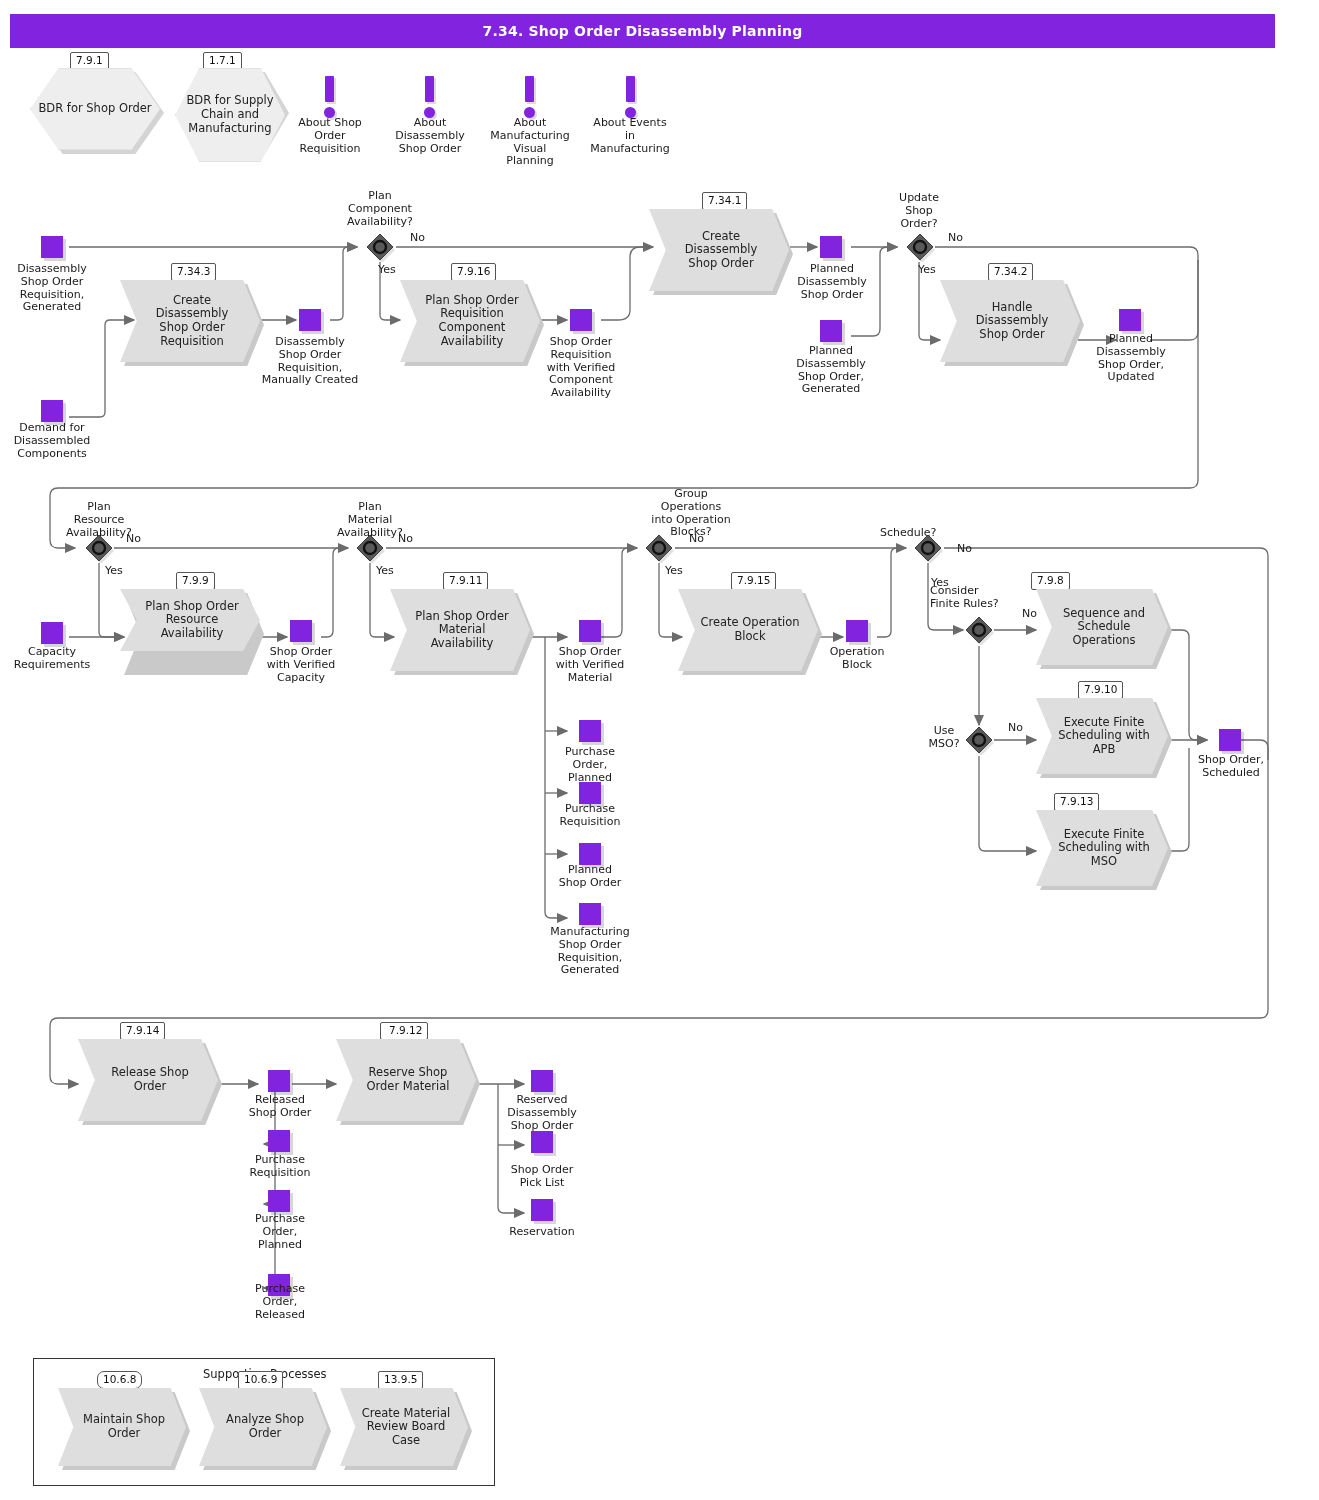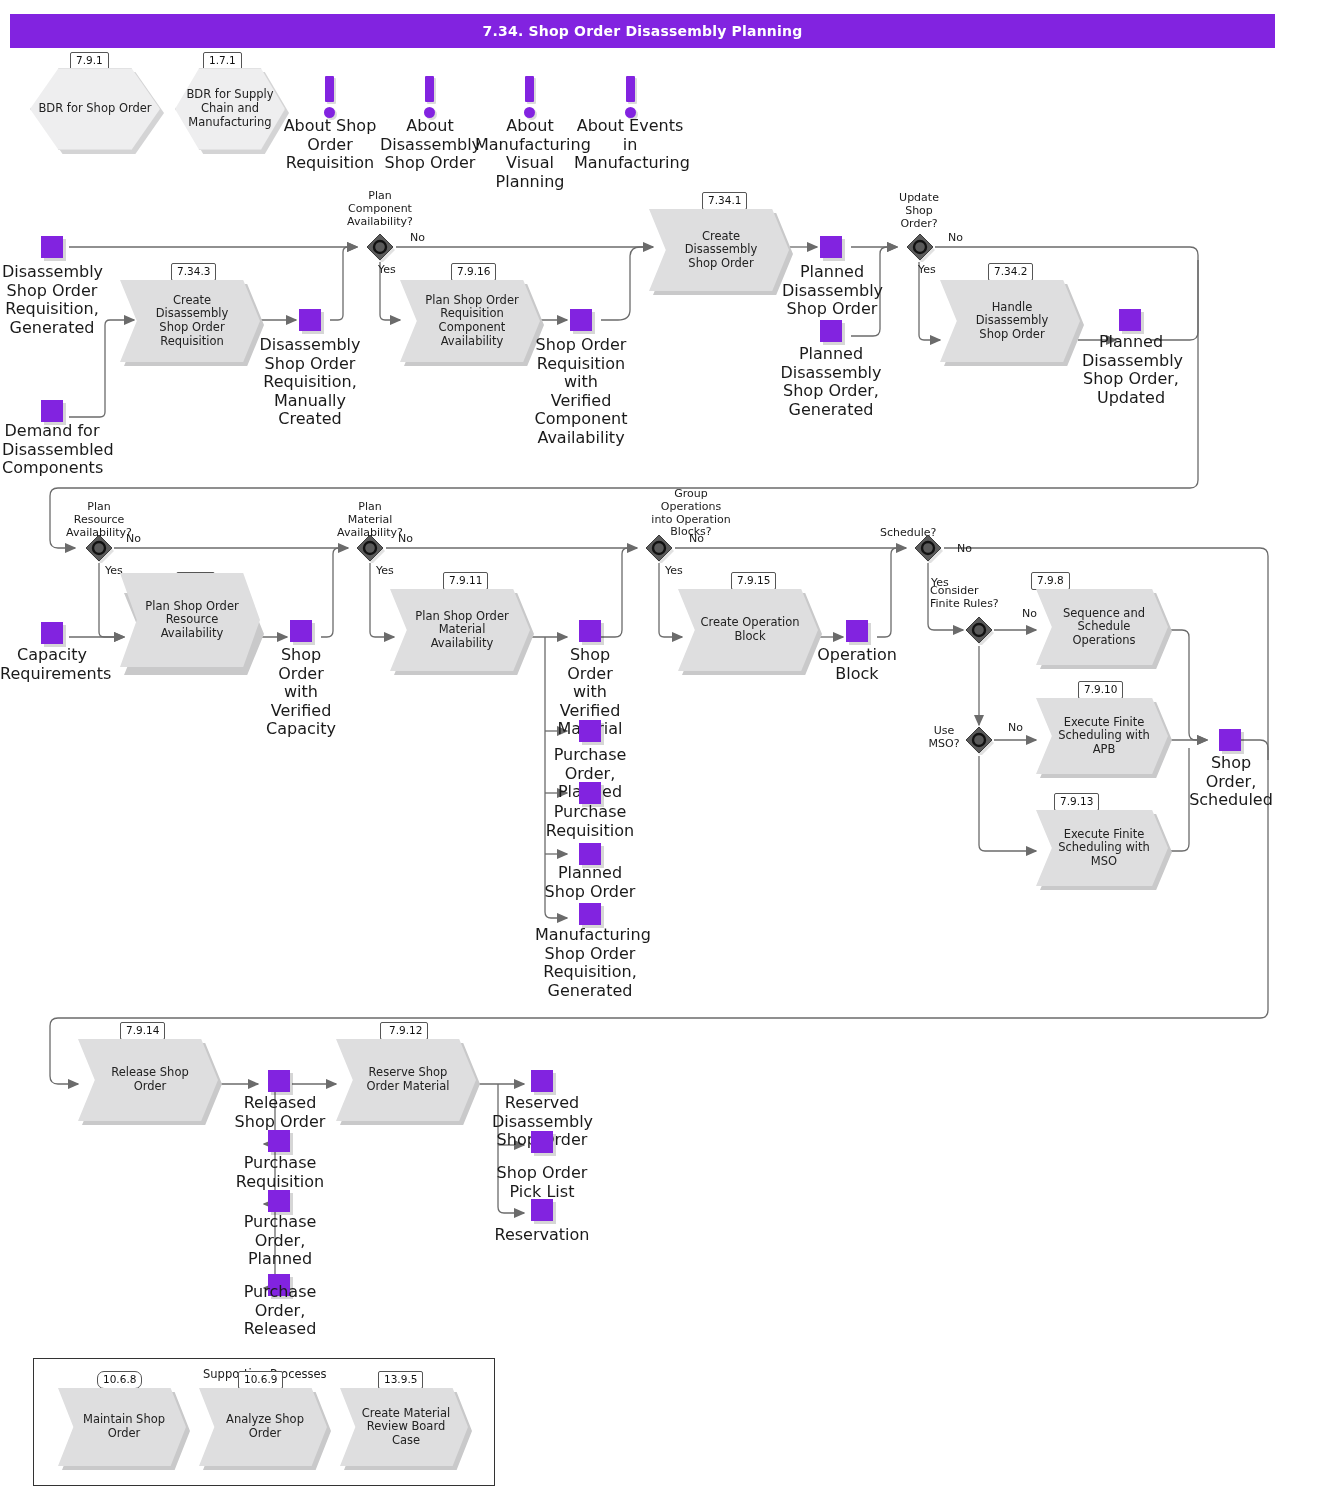--- a/index.html
+++ b/index.html
@@ -106,21 +106,21 @@
   }
   
   .dia {
     position: absolute;
     width: 30px;
     height: 30px;
   }
   
   .cap {
     position: absolute;
-    font-size: 16px;
+    font-size: 11px;
     line-height: 1.16;
     color: #1a1a1a;
     text-align: center;
     white-space: pre-line;
   }
   .edgelbl {
     position: absolute;
     font-size: 11px;
     line-height: 1.15;
     color: #1a1a1a;
@@ -279,21 +279,21 @@
   </svg>
 
   <div class="refchip" style="left:70px; top:52px;">7.9.1</div>
   <div class="hexa-shadow" style="left:34px; top:72px; width:130px; height:82px;"></div>
   <div class="hexa" style="left:30px; top:68px; width:130px; height:82px;">
     <span>BDR for Shop Order</span>
   </div>
 
   <div class="refchip" style="left:203px; top:52px;">1.7.1</div>
   <div class="hexa-shadow" style="left:179px; top:72px; width:110px; height:82px;"></div>
-  <div class="hexa" style="left:175px; top:68px; width:110px; height:82px;">
+  <div class="hexa" style="left:175px; top:68px; width:110px; height:94px;">
     <span>BDR for Supply
 Chain and
 Manufacturing</span>
   </div>
 
   <div class="bang" style="left:325px; top:76px;">
     <div class="bar"></div>
       <div class="dot"></div>
   </div>
   <div class="cap" style="left:280px; top:117px; width:100px;">About Shop
@@ -433,21 +433,21 @@
   <svg class="dia" style="left:84px; top:533px;" viewBox="0 0 30 30">
     <polygon points="17,5 30,18 17,31 4,18" fill="#bdbdbd" opacity="0.45"></polygon>
     <polygon points="15,2 28,15 15,28 2,15" fill="#5a5a5a" stroke="#3b3b3b" stroke-width="1"></polygon>
     <circle cx="15" cy="15" r="6" fill="none" stroke="#111" stroke-width="2.4"></circle>
   </svg>
   <div class="edgelbl" style="left:126px; top:533px;">No</div>
   <div class="edgelbl" style="left:105px; top:565px;">Yes</div>
 
   <div class="refchip" style="left:176px; top:572px;">7.9.9</div>
   <div class="proc-shadow" style="left:124px; top:593px; width:140px; height:82px;"></div>
-  <div class="proc" style="left:120px; top:573px; width:140px; height:94px;justify-content:flex-end;">
+  <div class="proc" style="left:120px; top:589px; width:140px; height:62px;justify-content:flex-end;">
     <span>Plan Shop Order
 Resource
 Availability</span>
   </div>
 
   <div class="obj" style="left:290px; top:620px;"></div>
   <div class="cap" style="left:256px; top:646px; width:90px;">Shop Order
 with Verified
 Capacity</div>
 

